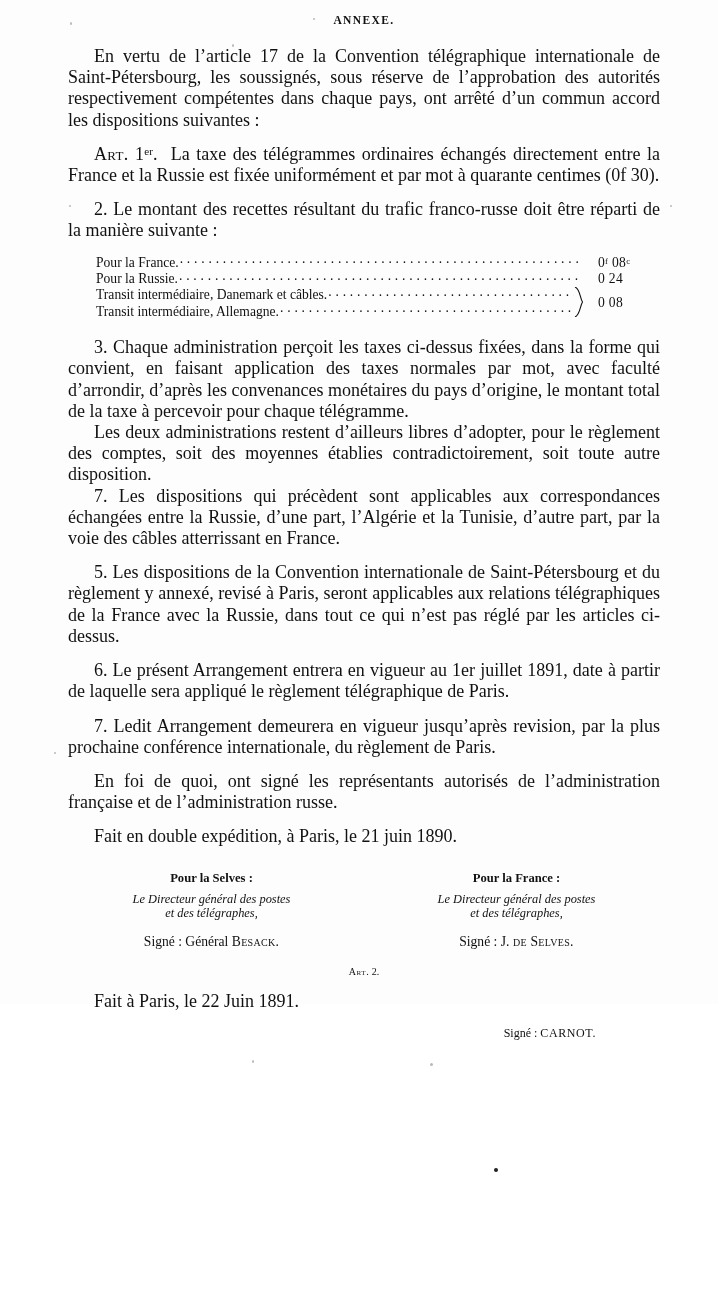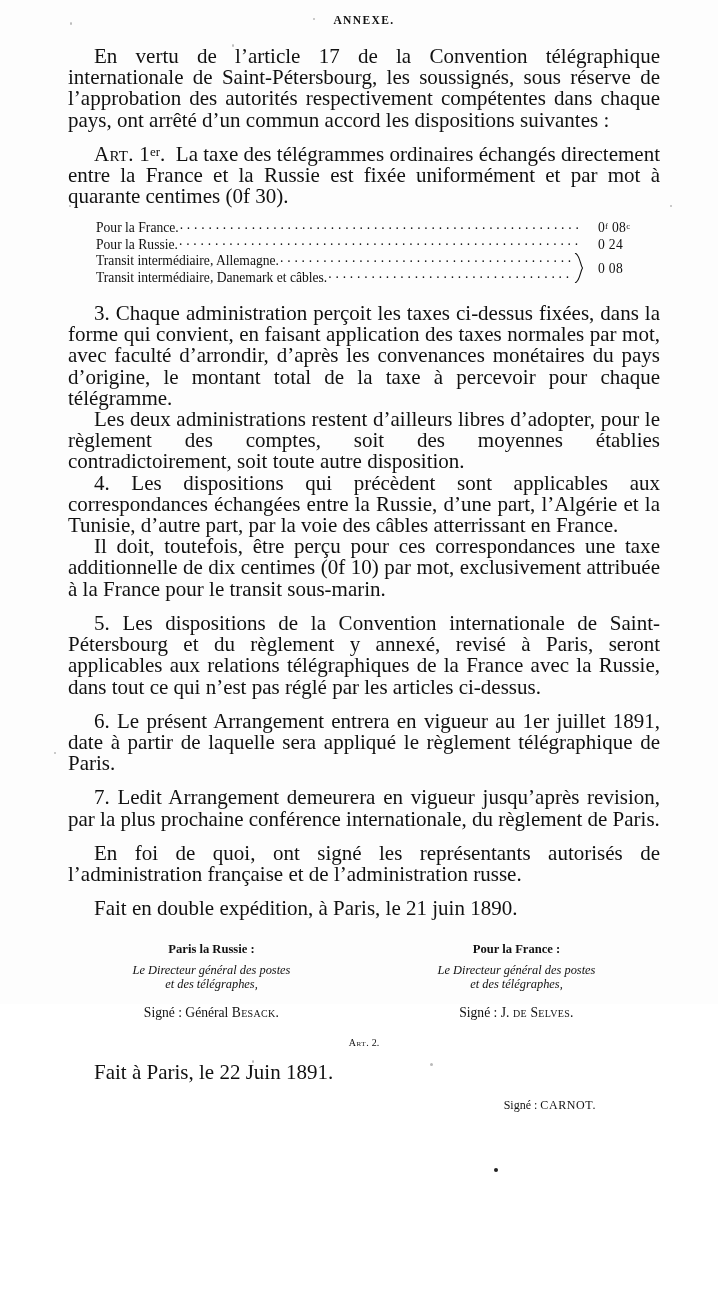--- a/index.html
+++ b/index.html
@@ -32,21 +32,21 @@
   .running-head {
     text-align: center;
     font-size: 11.5px;
     letter-spacing: 1.4px;
     font-weight: bold;
     margin-bottom: 20px;
   }
 
   p.para {
     margin: 0 0 0 0;
-    font-size: 21px;
+    font-size: 18px;
     line-height: 21.2px;
     text-align: justify;
     text-indent: 26px;
     hyphens: manual;
   }
   p.para.gap {
     margin-top: 13px;
   }
   p.para.tight {
     margin-top: 0px;
@@ -192,69 +192,69 @@
   <div class="speck" style="left:252px;top:1060px;width:2px;height:3px;"></div>
 
   <div class="content">
 
     <div class="running-head">ANNEXE.</div>
 
     <p class="para">En vertu de l’article 17 de la Convention télégraphique internationale de Saint-Pétersbourg, les soussignés, sous réserve de l’approbation des autorités respectivement compétentes dans chaque pays, ont arrêté d’un commun accord les dispositions suivantes :</p>
 
     <p class="para gap"><span class="smallcaps">Art.</span> <span class="oldnum">1</span><sup class="ord">er</sup><span>.</span>&nbsp; <span>La taxe des télégrammes ordinaires échangés directement entre la France et la Russie est fixée uniformément et par mot à quarante centimes (0f 30).</span></p>
 
+    <p class="para gap">2. Le montant des recettes résultant du trafic franco-russe doit être réparti de la manière suivante :</p>
 
     <div class="tariff">
 
       <div class="tariff-row">
         <span class="tariff-label">Pour la France.</span>
         <span class="leader"></span>
         <span class="tariff-value"><span>0</span><sup class="cur">f</sup> <span>08</span><sup class="cur">c</sup></span>
       </div>
 
       <div class="tariff-row">
         <span class="tariff-label">Pour la Russie.</span>
         <span class="leader"></span>
         <span class="tariff-value"><span>0</span> <span>24</span></span>
       </div>
 
       <div class="tariff-group">
         <div class="tariff-group-rows">
           <div class="tariff-row">
-            <span class="tariff-label">Transit intermédiaire, Allemagne.</span>
+            <span class="tariff-label">Transit intermédiaire, Danemark et câbles.</span>
             <span class="leader"></span>
           </div>
           <div class="tariff-row">
-            <span class="tariff-label">Transit intermédiaire, Danemark et câbles.</span>
+            <span class="tariff-label">Transit intermédiaire, Allemagne.</span>
             <span class="leader"></span>
           </div>
         </div>
         <div class="brace">
           <svg width="10" height="30" viewBox="0 0 10 30" aria-hidden="true">
             <path d="M1 0 C6 2, 6 11, 8.5 15 C6 19, 6 28, 1 30" fill="none" stroke="#111" stroke-width="1.1"></path>
           </svg>
         </div>
         <div class="group-value"><span>0</span>&nbsp; <span>08</span></div>
       </div>
 
     </div>
 
     <p class="para" style="margin-top:18px;font-family:Liberation Serif, serif;">3. Chaque administration perçoit les taxes ci-dessus fixées, dans la forme qui convient, en faisant application des taxes normales par mot, avec faculté d’arrondir, d’après les convenances monétaires du pays d’origine, le montant total de la taxe à percevoir pour chaque télégramme.</p>
     <p class="para tight">Les deux administrations restent d’ailleurs libres d’adopter, pour le règlement des comptes, soit des moyennes établies contradictoirement, soit toute autre disposition.</p>
-    <p class="para tight">4. Les dispositions qui précèdent sont applicables aux correspondances échangées entre la Russie, d’une part, l’Algérie et la Tunisie, d’autre part, par la voie des câbles atterrissant en France.</p>
-    <p class="para tight">Il doit, toutefois, être perçu pour ces correspondances une taxe additionnelle de dix centimes (0f 10) par mot, exclusivement attribuée à la France pour le transit sous-marin.</p>
+    <p class="para tight">7. Les dispositions qui précèdent sont applicables aux correspondances échangées entre la Russie, d’une part, l’Algérie et la Tunisie, d’autre part, par la voie des câbles atterrissant en France.</p>
     <p class="para gap">5. Les dispositions de la Convention internationale de Saint-Pétersbourg et du règlement y annexé, revisé à Paris, seront applicables aux relations télégraphiques de la France avec la Russie, dans tout ce qui n’est pas réglé par les articles ci-dessus.</p>
     <p class="para gap">6. Le présent Arrangement entrera en vigueur au 1er juillet 1891, date à partir de laquelle sera appliqué le règlement télégraphique de Paris.</p>
     <p class="para gap">7. Ledit Arrangement demeurera en vigueur jusqu’après revision, par la plus prochaine conférence internationale, du règlement de Paris.</p>
     <p class="para gap">En foi de quoi, ont signé les représentants autorisés de l’administration française et de l’administration russe.</p>
     <p class="para gap">Fait en double expédition, à Paris, le 21 juin 1890.</p>
 
     <div class="signatures">
       <div class="sig-col left">
-        <div class="sig-heading">Paris la Russie :</div>
+        <div class="sig-heading">Pour la Selves :</div>
         <div class="sig-title">
           <span>Le Directeur général des postes</span><br>
           <span>et des télégraphes,</span>
         </div>
         <div class="sig-signed"><span>Signé : Général</span> <span class="name">Besack.</span></div>
       </div>
       <div class="sig-col right">
         <div class="sig-heading">Pour la France :</div>
         <div class="sig-title">
           <span>Le Directeur général des postes</span><br>

